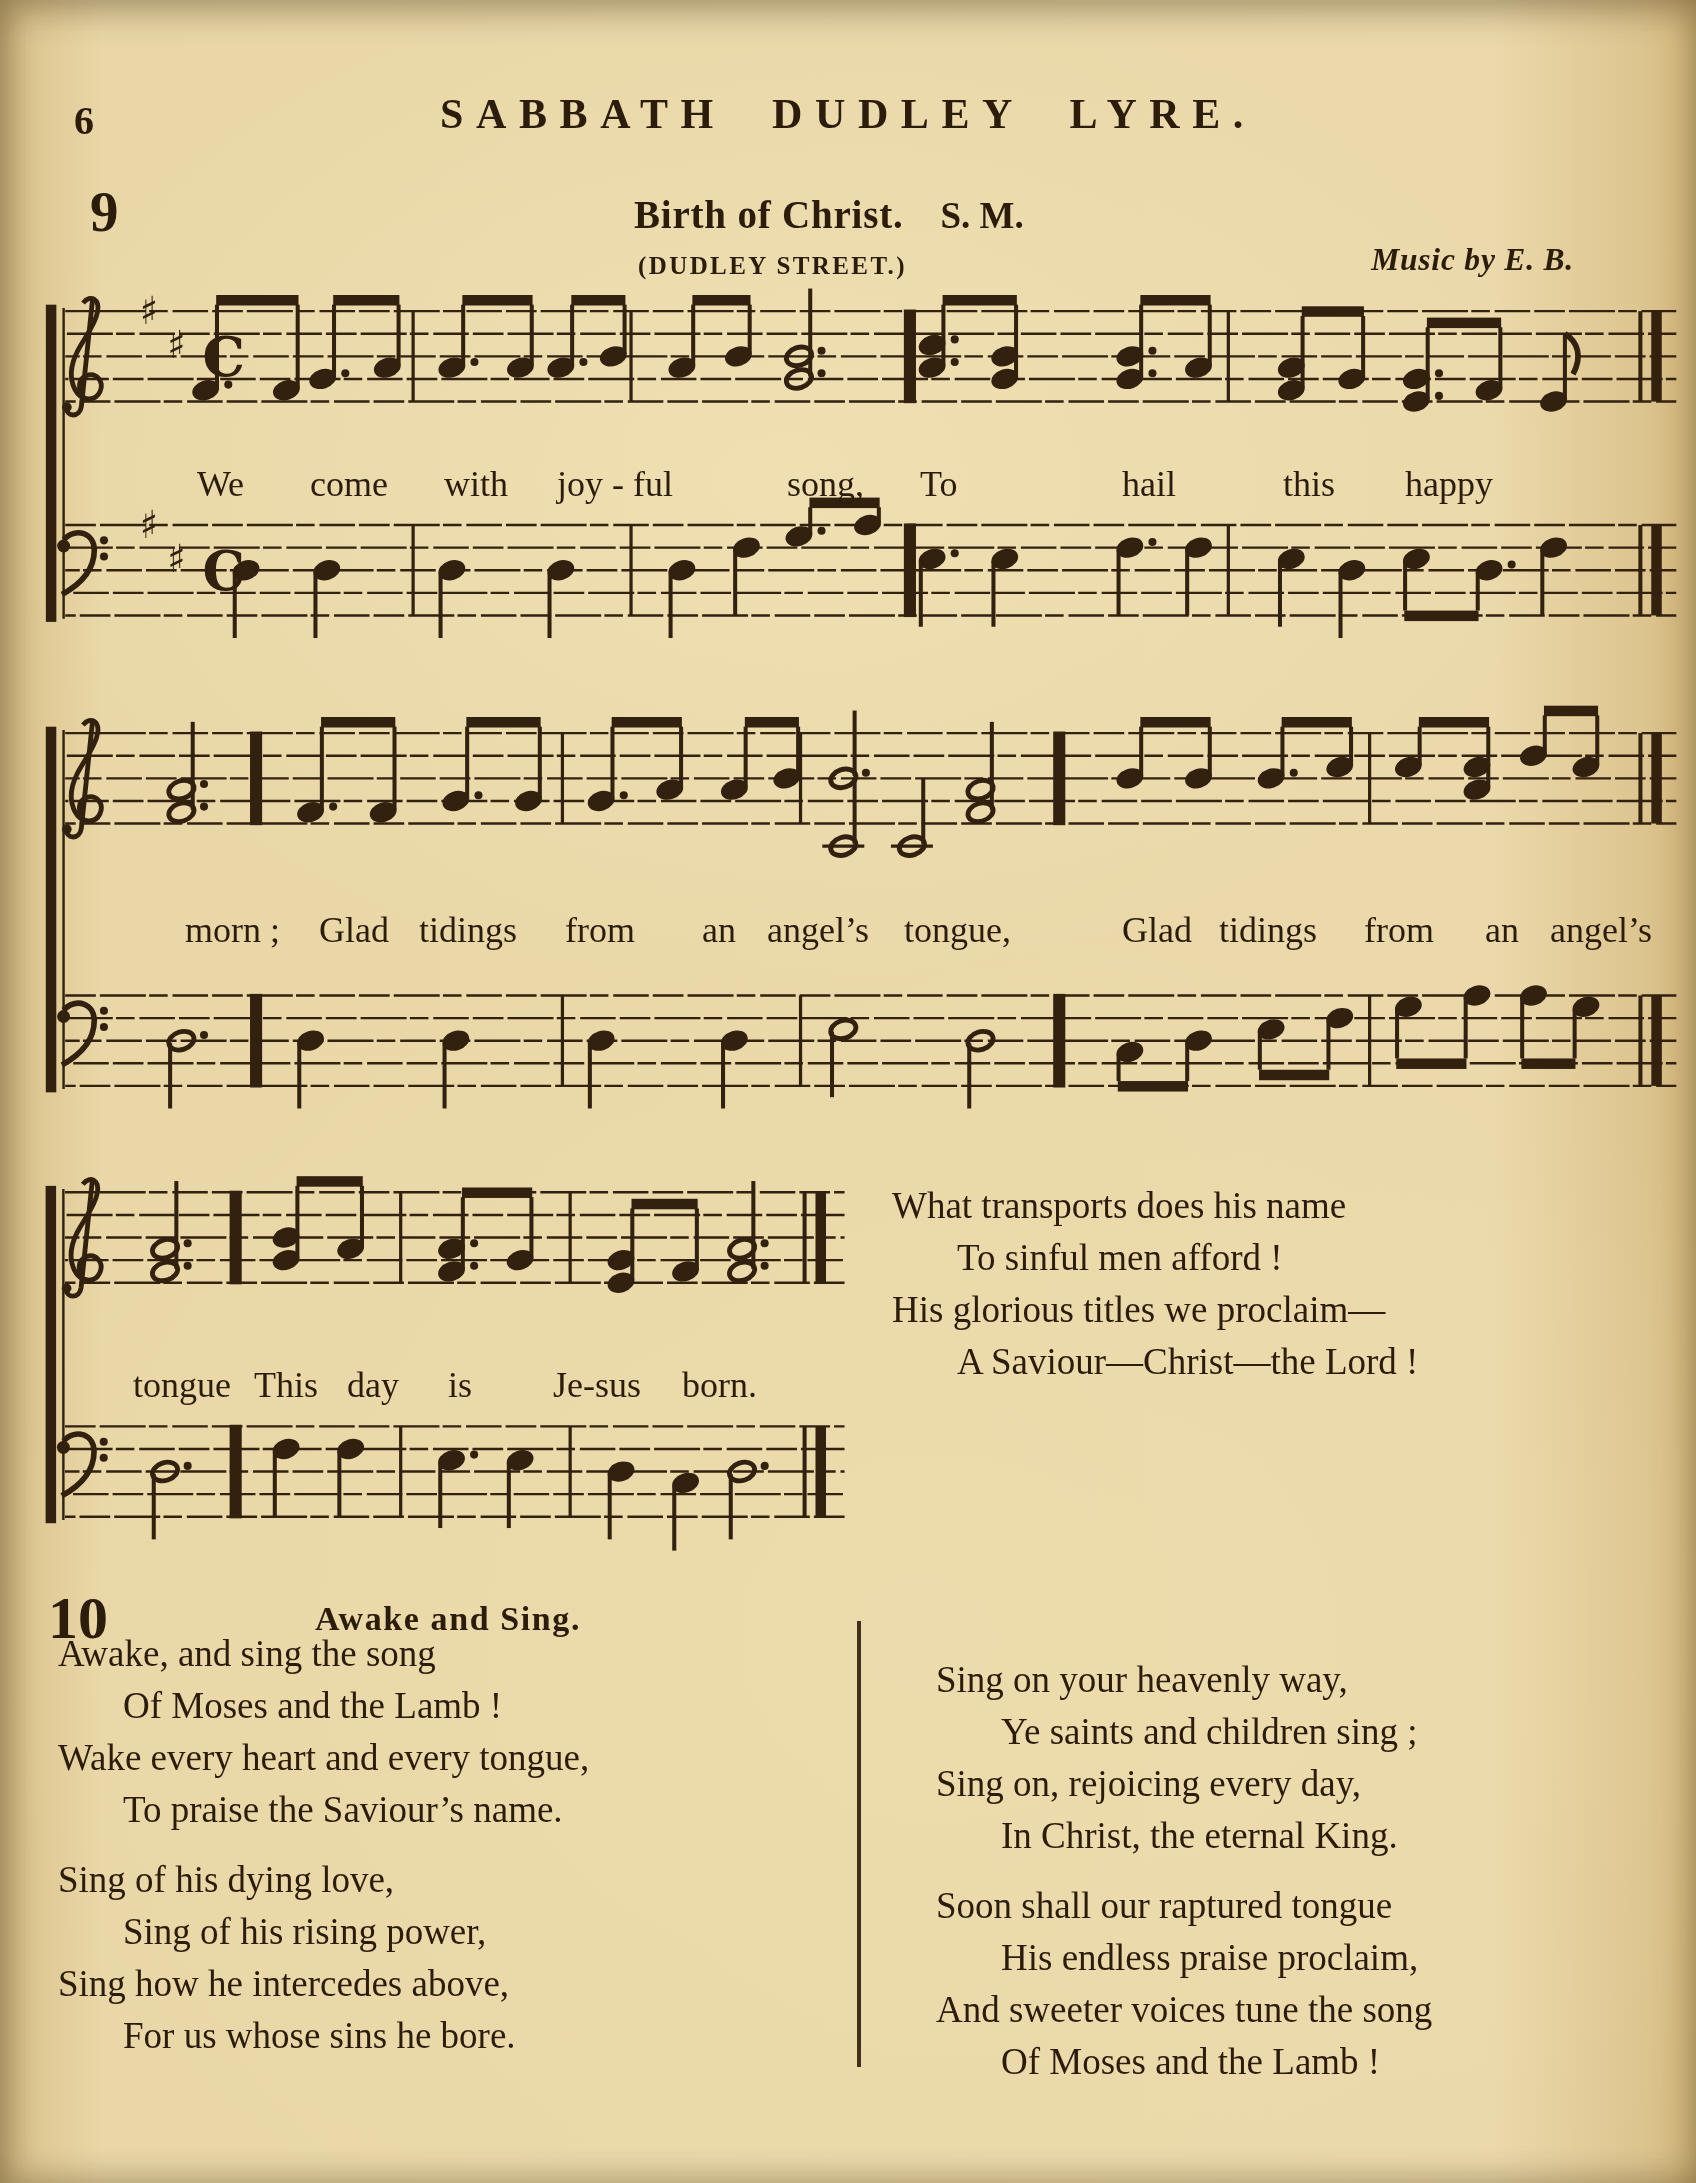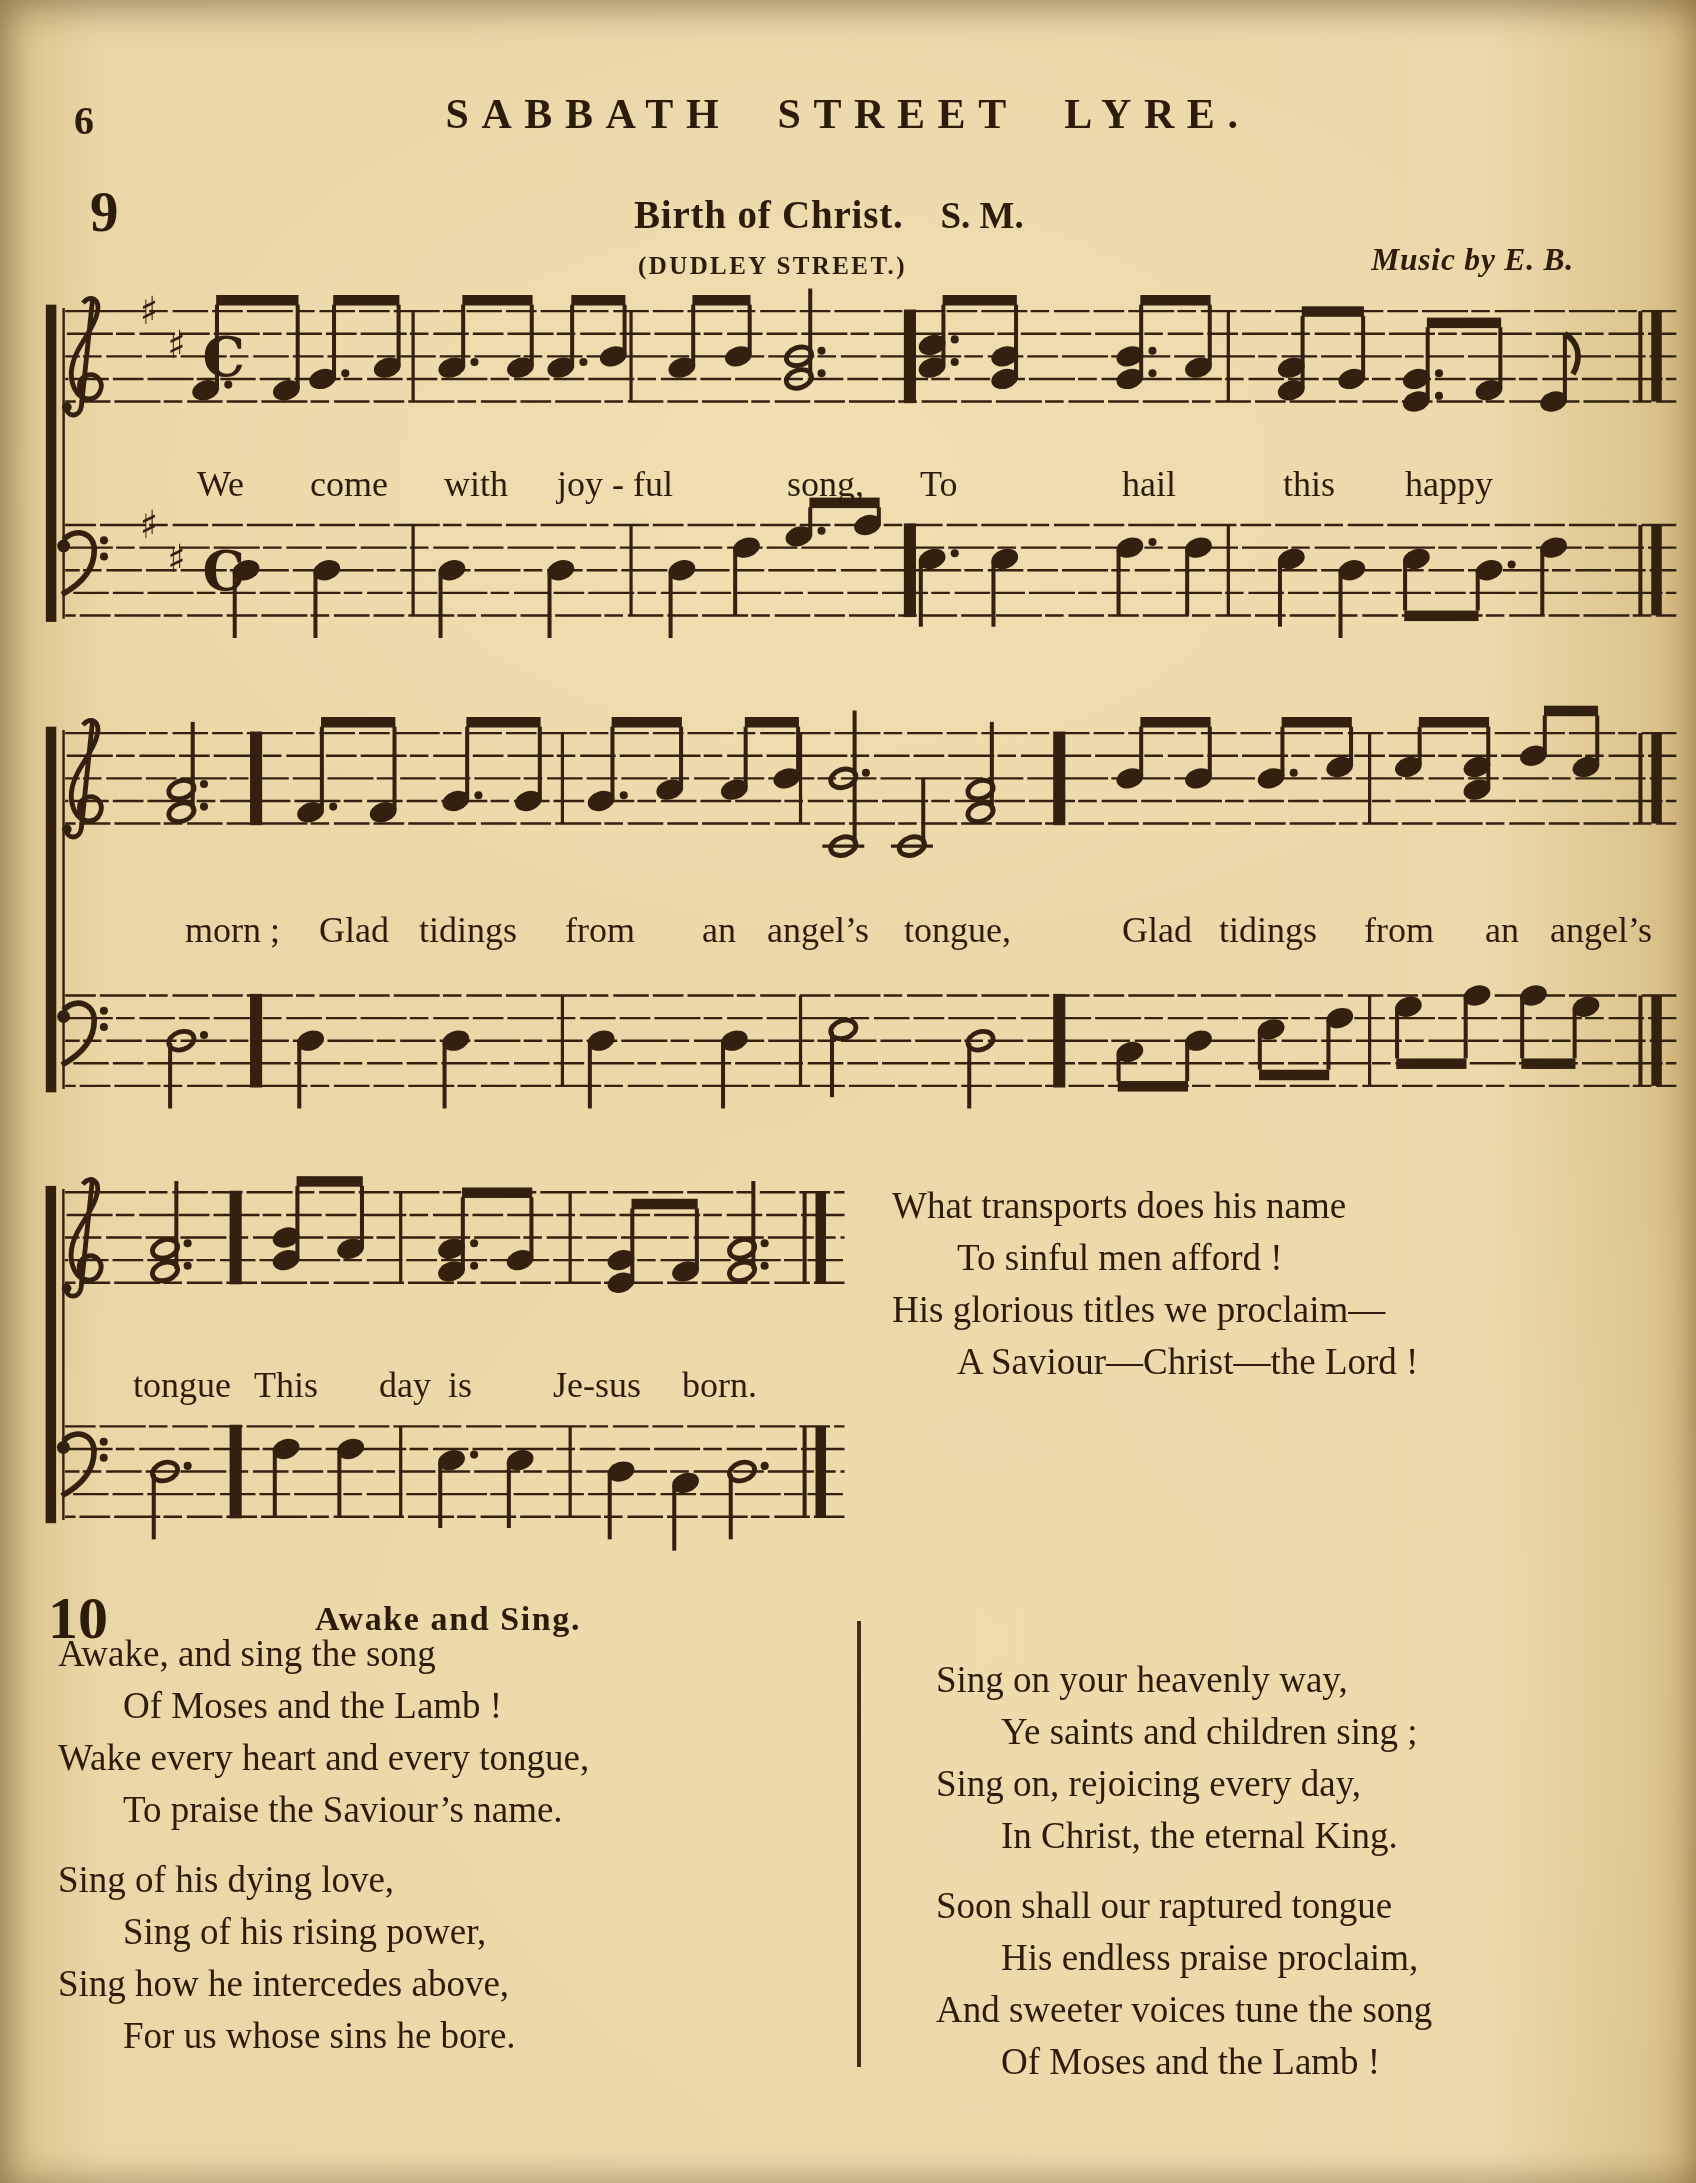--- a/index.html
+++ b/index.html
@@ -32,21 +32,21 @@
   .h10-title{font-size:34px;font-weight:bold;letter-spacing:1.6px;width:896px;text-align:center;}
   .divider{width:4px;background:#32210f;opacity:.92;}
   svg{display:block;overflow:visible;}
 </style>
 </head>
 <body>
 
 <div id="page">
 
   <div class="abs pageno" style="left:74px;top:97px;">6</div>
-  <div class="abs rtitle" style="left:0;top:90px;">SABBATH STREET LYRE.</div>
+  <div class="abs rtitle" style="left:0;top:90px;">SABBATH DUDLEY LYRE.</div>
 
   <div class="abs hymn-no" style="left:90px;top:179px;font-size:57px;">9</div>
   <div class="abs" style="left:634px;top:192px;white-space:nowrap;">
     <span class="h9-title">Birth of Christ.</span><span class="h9-meter">S. M.</span>
   </div>
   <div class="abs tune" style="left:638px;top:252px;">(DUDLEY STREET.)</div>
   <div class="abs credit" style="right:122px;top:242px;">Music by E. B.</div>
 
   <div id="systems">
       <div class="abs" style="left: 44px; top: 295px; width: 1639px; height: 339px;">
@@ -453,21 +453,21 @@
             <line x1="701" y1="374" x2="701" y2="455" stroke="#32210f" stroke-width="5"></line>
             <ellipse cx="795" cy="385" rx="16" ry="11" transform="rotate(-18 795 385)" fill="#32210f" stroke="#32210f" stroke-width="2"></ellipse>
             <line x1="781" y1="388" x2="781" y2="469" stroke="#32210f" stroke-width="5"></line>
             <ellipse cx="865" cy="371" rx="16" ry="11" transform="rotate(-18 865 371)" fill="none" stroke="#32210f" stroke-width="6"></ellipse>
             <circle cx="893" cy="364" r="5" fill="#32210f"></circle>
             <line x1="851" y1="374" x2="851" y2="455" stroke="#32210f" stroke-width="5"></line>
           </g>
         </svg>
         <span class="lyric" style="left: 89px; top: 192px;">tongue</span>
         <span class="lyric" style="left: 210px; top: 192px;">This</span>
-        <span class="lyric" style="left: 303px; top: 192px; margin-left: 32px;">day</span>
+        <span class="lyric" style="left: 303px; top: 192px;">day</span>
         <span class="lyric" style="left: 404px; top: 192px;">is</span>
         <span class="lyric" style="left: 509px; top: 192px;">Je-sus</span>
         <span class="lyric" style="left: 638px; top: 192px;">born.</span>
       </div>
     </div>
 
   <div id="h9verses" class="abs verseblock" style="left:892px;top:1180px;width:799px;">
       <div class="stanza">
         <div class="vline">What transports does his name</div>
         <div class="vline ind">To sinful men afford !</div>

